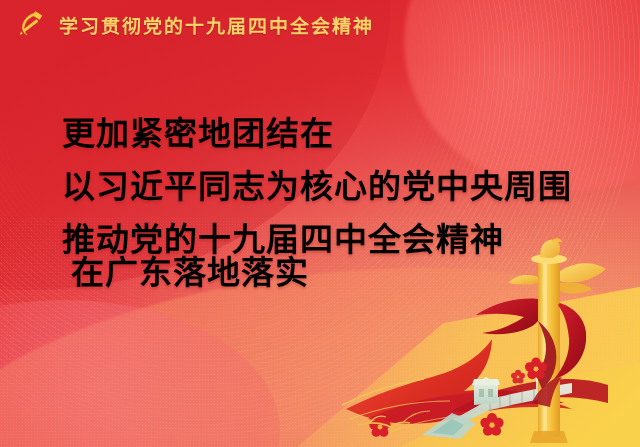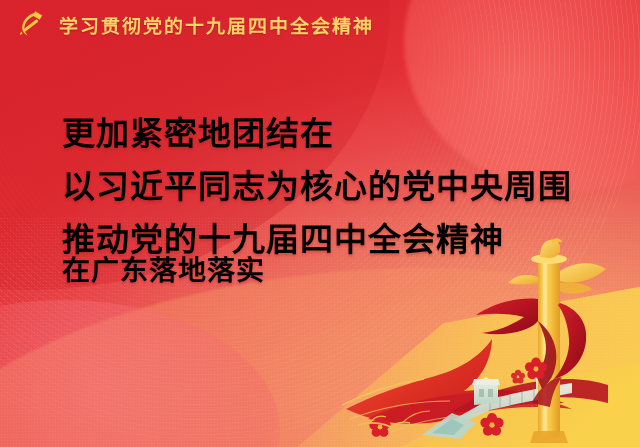--- a/index.html
+++ b/index.html
@@ -173,21 +173,21 @@
     font-family: "Liberation Serif", "DejaVu Serif", serif;
     font-weight: 700;
     color: #000000;
     text-shadow: 0 2px 3px rgba(150,16,16,0.30);
     white-space: nowrap;
     line-height: 1.0;
   }
   .hl-1 { font-size: 33px; letter-spacing: 1.0px; margin-bottom: 20px; }
   .hl-2 { font-size: 33px; letter-spacing: 1.0px; margin-bottom: 20px; }
   .hl-3 { font-size: 33px; letter-spacing: 1.0px; }
-  .hl-4 { font-size: 28px; letter-spacing: 1.0px; }
+  .hl-4 { font-size: 33px; letter-spacing: 1.0px; margin-left: 9px; }
 
   
   .illustration {
     position: absolute;
     right: 0;
     bottom: 0;
     width: 300px;
     height: 220px;
     z-index: 5;
   }

